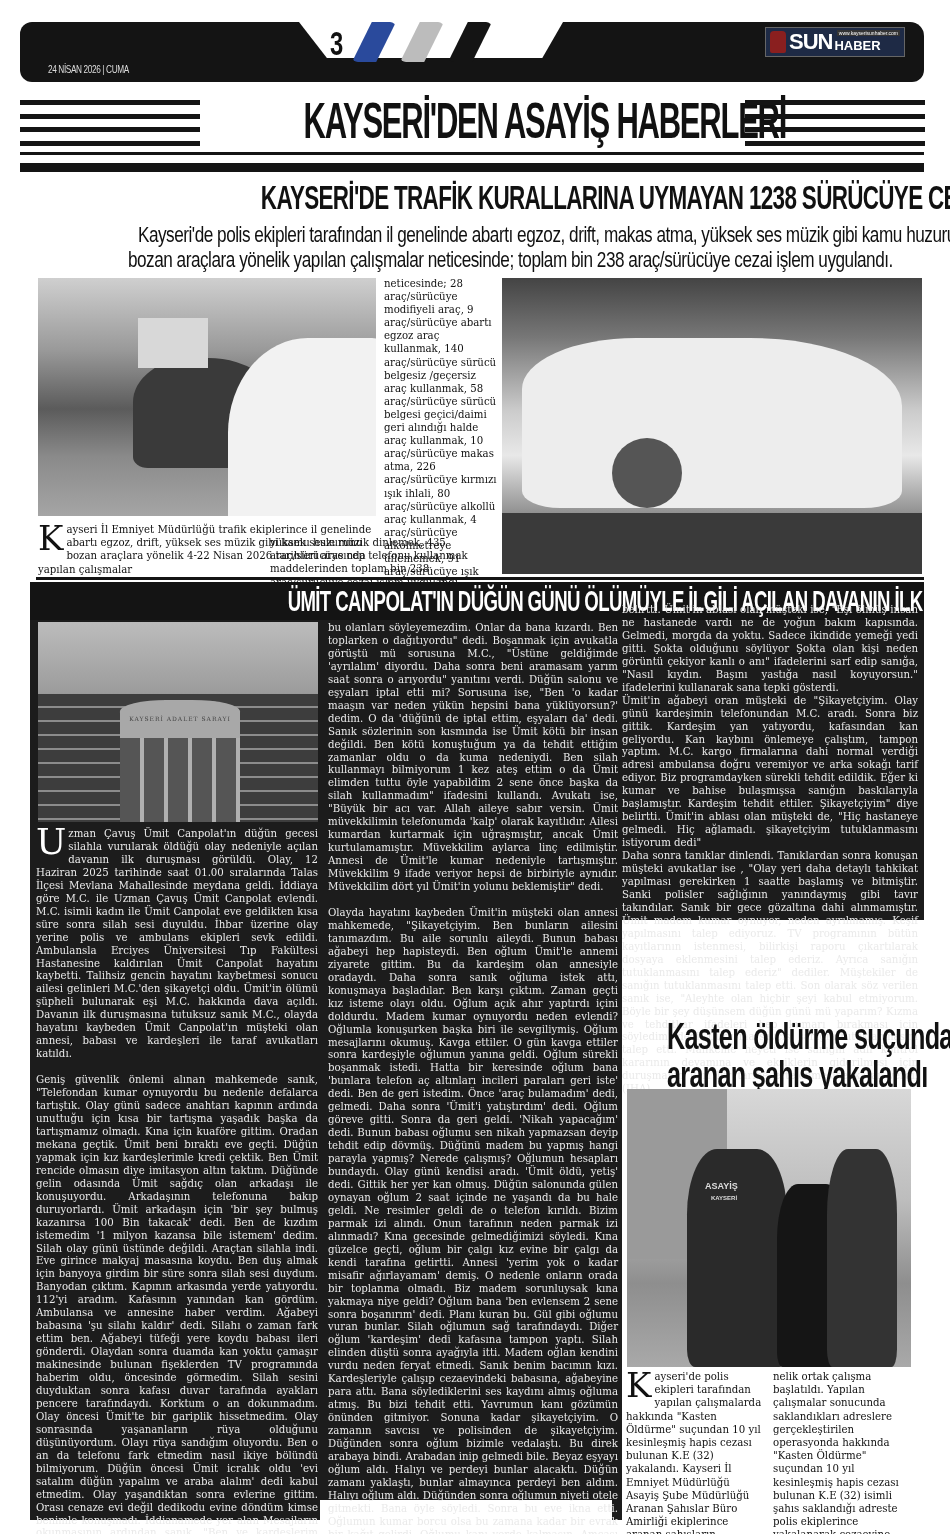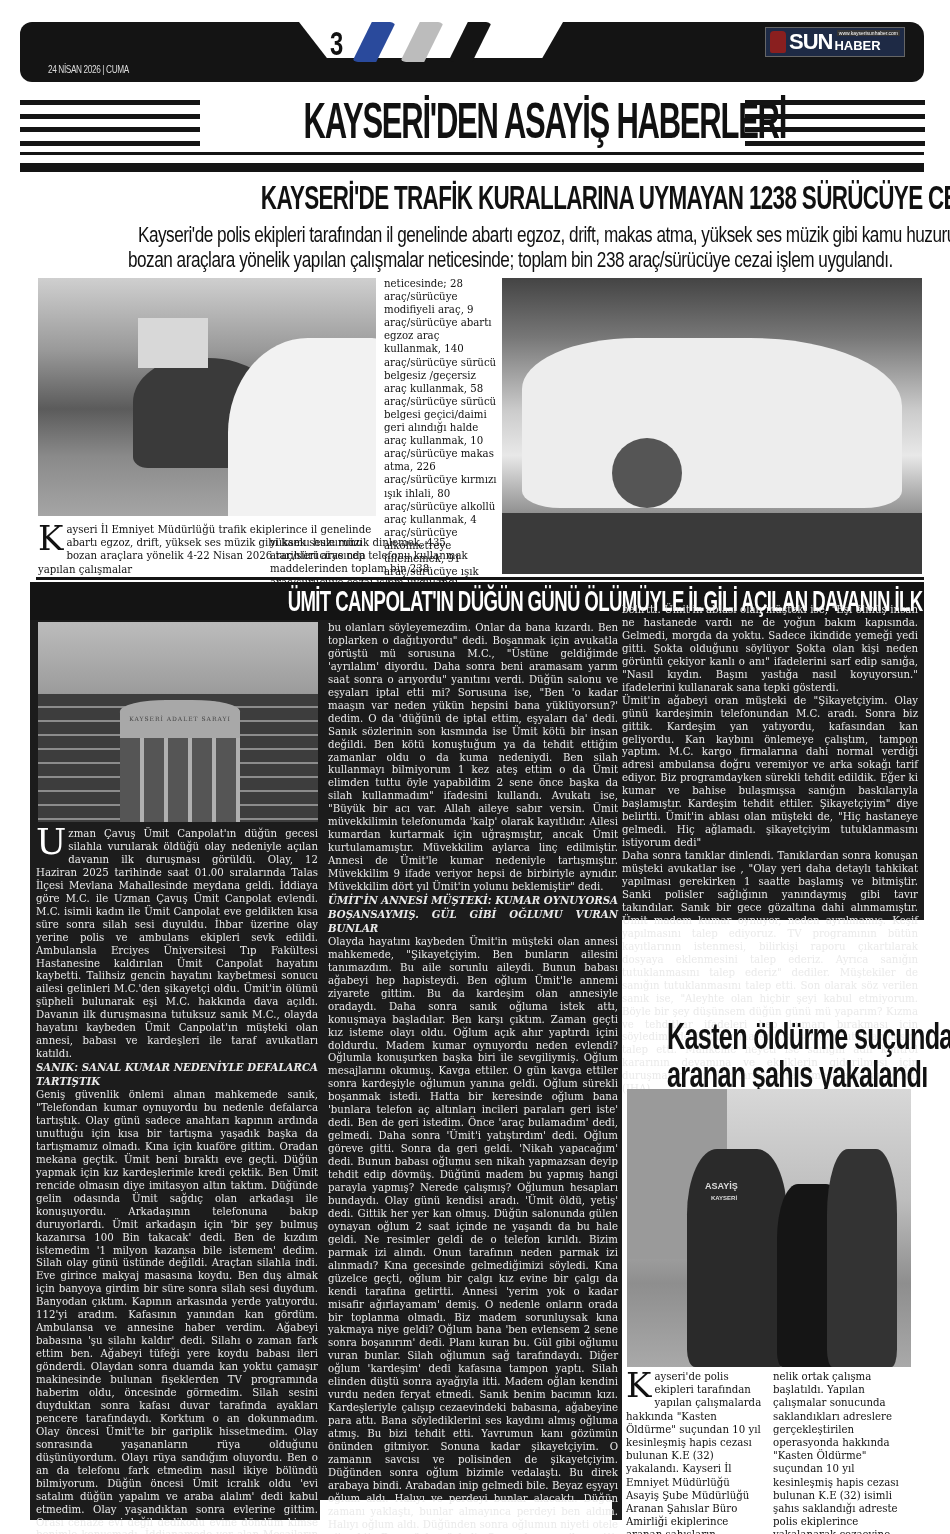--- a/index.html
+++ b/index.html
@@ -137,26 +137,26 @@
 
 <div class="courthouse">
   <div class="ch-building"></div>
   <div class="ch-center"></div>
   <div class="ch-sign">KAYSERİ ADALET SARAYI</div>
 </div>
 
 <div class="col-text col-a">
   <span class="dropcap-w">U</span>
   <span>zman Çavuş Ümit Canpolat'ın düğün gecesi silahla vurularak öldüğü olay nedeniyle açılan davanın ilk duruşması görüldü. Olay, 12 Haziran 2025 tarihinde saat 01.00 sıralarında Talas İlçesi Mevlana Mahallesinde meydana geldi. İddiaya göre M.C. ile Uzman Çavuş Ümit Canpolat evlendi. M.C. isimli kadın ile Ümit Canpolat eve geldikten kısa süre sonra silah sesi duyuldu. İhbar üzerine olay yerine polis ve ambulans ekipleri sevk edildi. Ambulansla Erciyes Üniversitesi Tıp Fakültesi Hastanesine kaldırılan Ümit Canpolat hayatını kaybetti. Talihsiz gencin hayatını kaybetmesi sonucu ailesi gelinleri M.C.'den şikayetçi oldu. Ümit'in ölümü şüpheli bulunarak eşi M.C. hakkında dava açıldı. Davanın ilk duruşmasına tutuksuz sanık M.C., olayda hayatını kaybeden Ümit Canpolat'ın müşteki olan annesi, babası ve kardeşleri ile taraf avukatları katıldı.</span><br>
-  <span class="subhead">SANIK: SANAL KUMAR NEDENİYLE DEFALARCA TARTIŞTIK</span><br>
+  <br>
   <span>Geniş güvenlik önlemi alınan mahkemede sanık, "Telefondan kumar oynuyordu bu nedenle defalarca tartıştık. Olay günü sadece anahtarı kapının ardında unuttuğu için kısa bir tartışma yaşadık başka da tartışmamız olmadı. Kına için kuaföre gittim. Oradan mekana geçtik. Ümit beni bıraktı eve geçti. Düğün yapmak için kız kardeşlerimle kredi çektik. Ben Ümit rencide olmasın diye imitasyon altın taktım. Düğünde gelin odasında Ümit sağdıç olan arkadaşı ile konuşuyordu. Arkadaşının telefonuna bakıp duruyorlardı. Ümit arkadaşın için 'bir şey bulmuş kazanırsa 100 Bin takacak' dedi. Ben de kızdım istemedim '1 milyon kazansa bile istemem' dedim. Silah olay günü üstünde değildi. Araçtan silahla indi. Eve girince makyaj masasına koydu. Ben duş almak için banyoya girdim bir süre sonra silah sesi duydum. Banyodan çıktım. Kapının arkasında yerde yatıyordu. 112'yi aradım. Kafasının yanından kan gördüm. Ambulansa ve annesine haber verdim. Ağabeyi babasına 'şu silahı kaldır' dedi. Silahı o zaman fark ettim ben. Ağabeyi tüfeği yere koydu babası ileri gönderdi. Olaydan sonra duamda kan yoktu çamaşır makinesinde bulunan fişeklerden TV programında haberim oldu, öncesinde görmedim. Silah sesini duyduktan sonra kafası duvar tarafında ayakları pencere tarafındaydı. Korktum o an dokunmadım. Olay öncesi Ümit'te bir gariplik hissetmedim. Olay sonrasında yaşananların rüya olduğunu düşünüyordum. Olayı rüya sandığım oluyordu. Ben o an da telefonu fark etmedim nasıl ikiye bölündü bilmiyorum. Düğün öncesi Ümit icralık oldu 'evi satalım düğün yapalım ve araba alalım' dedi kabul etmedim. Olay yaşandıktan sonra evlerine gittim. Orası cenaze evi değil dedikodu evine döndüm kimse benimle konuşmadı. İddianamede yer alan Mesajların okunmasının ardından sanık, "Ben ve kardeşlerim kredi çekip ona verdik. Biz bu şekilde ikimiz için uğraşırken başkasına para vermemesi için o tür şeyleri yazmış olabilirim. Programda beni eve erkek alma imasında bulundular. Gizli kamera konusu vardı. Programda hiçbir şey doğru yansıtılmadı. Yaklaşık 6-7 yıl önce birkaç kez mesajlaştığım kişiyi başıma bela ettiler ben de sosyal medyadan ona ulaşmaya çalıştım. Bu oyunlara gelmemesini sağlamak istedim. Ümit'le zaman zaman ayrılmak istediğimiz zamanlar oldu öz babamla problemim yok. 'Babamdan da senden de kurtulurum' dedim Ümit'in kumar borcundan nedeniyle kavga etmiştik aileme ayrılmak istediğimi söyledim. Ben onlara</span>
 </div>
 <div class="col-text col-b">
   <span>bu olanları söyleyemezdim. Onlar da bana kızardı. Ben toplarken o dağıtıyordu" dedi. Boşanmak için avukatla görüştü mü sorusuna M.C., "Üstüne geldiğimde 'ayrılalım' diyordu. Daha sonra beni aramasam yarım saat sonra o arıyordu" yanıtını verdi. Düğün salonu ve eşyaları iptal etti mi? Sorusuna ise, "Ben 'o kadar maaşın var neden yükün hepsini bana yüklüyorsun?' dedim. O da 'düğünü de iptal ettim, eşyaları da' dedi. Sanık sözlerinin son kısmında ise Ümit kötü bir insan değildi. Ben kötü konuştuğum ya da tehdit ettiğim zamanlar oldu o da kuma nedeniydi. Ben silah kullanmayı bilmiyorum 1 kez ateş ettim o da Ümit elimden tuttu öyle yapabildim 2 sene önce başka da silah kullanmadım" ifadesini kullandı. Avukatı ise, "Büyük bir acı var. Allah aileye sabır versin. Ümit müvekkilimin telefonumda 'kalp' olarak kayıtlıdır. Ailesi kumardan kurtarmak için uğraşmıştır, ancak Ümit kurtulamamıştır. Müvekkilim aylarca linç edilmiştir. Annesi de Ümit'le kumar nedeniyle tartışmıştır. Müvekkilim 9 ifade veriyor hepsi de birbiriyle aynıdır. Müvekkilim dört yıl Ümit'in yolunu beklemiştir" dedi.</span><br>
-  <span class="subhead">ÜMİT'İN ANNESİ MÜŞTEKİ: KUMAR OYNUYORSA BOŞANSAYMIŞ. GÜL GİBİ OĞLUMU VURAN BUNLAR</span><br>
+  <br>
   <span>Olayda hayatını kaybeden Ümit'in müşteki olan annesi mahkemede, "Şikayetçiyim. Ben bunların ailesini tanımazdım. Bu aile sorunlu aileydi. Bunun babası ağabeyi hep hapisteydi. Ben oğlum Ümit'le annemi ziyarete gittim. Bu da kardeşim olan annesiyle oradaydı. Daha sonra sanık oğluma istek attı, konuşmaya başladılar. Ben karşı çıktım. Zaman geçti kız isteme olayı oldu. Oğlum açık ahır yaptırdı içini doldurdu. Madem kumar oynuyordu neden evlendi? Oğlumla konuşurken başka biri ile sevgiliymiş. Oğlum mesajlarını okumuş. Kavga ettiler. O gün kavga ettiler sonra kardeşiyle oğlumun yanına geldi. Oğlum sürekli boşanmak istedi. Hatta bir keresinde oğlum bana 'bunlara telefon aç altınları incileri paraları geri iste' dedi. Ben de geri istedim. Önce 'araç bulamadım' dedi, gelmedi. Daha sonra 'Ümit'i yatıştırdım' dedi. Oğlum göreve gitti. Sonra da geri geldi. 'Nikah yapacağım' dedi. Bunun babası oğlumu sen nikah yapmazsan deyip tehdit edip dövmüş. Düğünü madem bu yapmış hangi parayla yapmış? Nerede çalışmış? Oğlumun hesapları bundaydı. Olay günü kendisi aradı. 'Ümit öldü, yetiş' dedi. Gittik her yer kan olmuş. Düğün salonunda gülen oynayan oğlum 2 saat içinde ne yaşandı da bu hale geldi. Ne resimler geldi de o telefon kırıldı. Bizim parmak izi alındı. Onun tarafının neden parmak izi alınmadı? Kına gecesinde gelmediğimizi söyledi. Kına güzelce geçti, oğlum bir çalgı kız evine bir çalgı da kendi tarafına getirtti. Annesi 'yerim yok o kadar misafir ağırlayamam' demiş. O nedenle onların orada bir toplanma olmadı. Biz madem sorunluysak kına yakmaya niye geldi? Oğlum bana 'ben evlensem 2 sene sonra boşanırım' dedi. Planı kuran bu. Gül gibi oğlumu vuran bunlar. Silah oğlumun sağ tarafındaydı. Diğer oğlum 'kardeşim' dedi kafasına tampon yaptı. Silah elinden düştü sonra ayağıyla itti. Madem oğlan kendini vurdu neden feryat etmedi. Sanık benim bacımın kızı. Kardeşleriyle çalışıp cezaevindeki babasına, ağabeyine para attı. Bana söylediklerini ses kaydını almış oğluma atmış. Bu bizi tehdit etti. Yavrumun kanı gözümün önünden gitmiyor. Sonuna kadar şikayetçiyim. O zamanın savcısı ve polisinden de şikayetçiyim. Düğünden sonra oğlum bizimle vedalaştı. Bu direk arabaya bindi. Arabadan inip gelmedi bile. Beyaz eşyayı oğlum aldı. Halıyı ve perdeyi bunlar alacaktı. Düğün zamanı yaklaştı, bunlar almayınca perdeyi ben aldım. Halıyı oğlum aldı. Düğünden sonra oğlumun niyeti otele gitmekti. Bana öyle söyledi. Sonra bu eve ikna etti. Oğlumun kumar borcu olsa bu zamana kadar bir evrak bir kağıt gelirdi. Oğlumu kanı yerde kalmasın. Amcası ile kendi ve babası tehdit ettiler oğlumu. Sen öldürmesiysen, o zaman siyah başörtünü takıp bana sarılsaydın yasımızı beraber yaşasaydık bana evi satacağını söyledi" dedi. Ümit'in müşteki olan babası ise "Düğünden çıktık. Bunlar çıktı oğlum buna, 'öpsene babanın elini' dedi. Sanık gelmedi. Biz eve gittik. Bir süre sonra telefon geldi. 'Ümit kendini öldürdü' dedi. Gittiğimizde yerde yatıyordu. Kardeşi tampon yaparken silah Ümit'in elinden düştü. Bende elimle ittim. Sanık banyodan çıktığını söylüyor. Saçı ıslak değildi. Oğlumun kumar borcu yoktu. Sadece oğlum ahır işi yaptı o iş tutmadı o kadar. Düğünden çıktıktan telefon açıp biz gelene kadar ne yaptı bilmiyorum. Şoka girmiş hali yoktu. Şikayetçiyim" diye</span>
 </div>
 <div class="col-text col-c">
   <span>belirtti. Ümit'in ablası olan müşteki ise, "Eşi ölmüş insan ne hastanede vardı ne de yoğun bakım kapısında. Gelmedi, morgda da yoktu. Sadece ikindide yemeği yedi gitti. Şokta olduğunu söylüyor Şokta olan kişi neden görüntü çekiyor kanlı o anı" ifadelerini sarf edip sanığa, "Nasıl kıydın. Başını yastığa nasıl koyuyorsun." ifadelerini kullanarak sana tepki gösterdi.</span><br>
   <span>Ümit'in ağabeyi oran müşteki de "Şikayetçiyim. Olay günü kardeşimin telefonundan M.C. aradı. Sonra biz gittik. Kardeşim yan yatıyordu, kafasından kan geliyordu. Kan kaybını önlemeye çalıştım, tampon yaptım. M.C. kargo firmalarına dahi normal verdiği adresi ambulansa doğru veremiyor ve arka sokağı tarif ediyor. Biz programdayken sürekli tehdit edildik. Eğer ki kumar ve bahise bulaşmışsa sanığın baskılarıyla başlamıştır. Kardeşim tehdit ettiler. Şikayetçiyim" diye belirtti. Ümit'in ablası olan müşteki de, "Hiç hastaneye gelmedi. Hiç ağlamadı. şikayetçiyim tutuklanmasını istiyorum dedi"</span><br>
   <span>Daha sonra tanıklar dinlendi. Tanıklardan sonra konuşan müşteki avukatlar ise , "Olay yeri daha detaylı tahkikat yapılması gerekirken 1 saatte başlamış ve bitmiştir. Sanki polisler sağlığının yanındaymış gibi tavır takındılar. Sanık bir gece gözaltına dahi alınmamıştır. Ümit madem kumar oynuyor, neden ayrılmamış. Keşif yapılmasını talep ediyoruz. TV programının bütün kayıtlarının istenmesi, bilirkişi raporu çıkartılarak dosyaya eklenmesini talep ederiz. Ayrıca sanığın tutuklanmasını talep ederiz" dediler. Müştekiler de sanığın tutuklanmasını talep etti. Son olarak söz verilen sanık ise, "Aleyhte olan hiçbir şeyi kabul etmiyorum. Böyle bir şey düşünsem düğün günü mü yaparım? Kızma ve tehditkar ifadeleri hep kumarı bırakması için söyledim" dedi. Duruşma savcısı sanığın tutuklanmasını talep etti. Mahkeme heyeti ise sanığın adli kontrol kararının devamına ve eksiklerin giderilmesi için duruşmanın ileri bir tarihe ertelenmesine karar verdi. (IHA)</span>
 </div>
 
 <div class="a3-headline">
   <div>Kasten öldürme suçundan</div>

